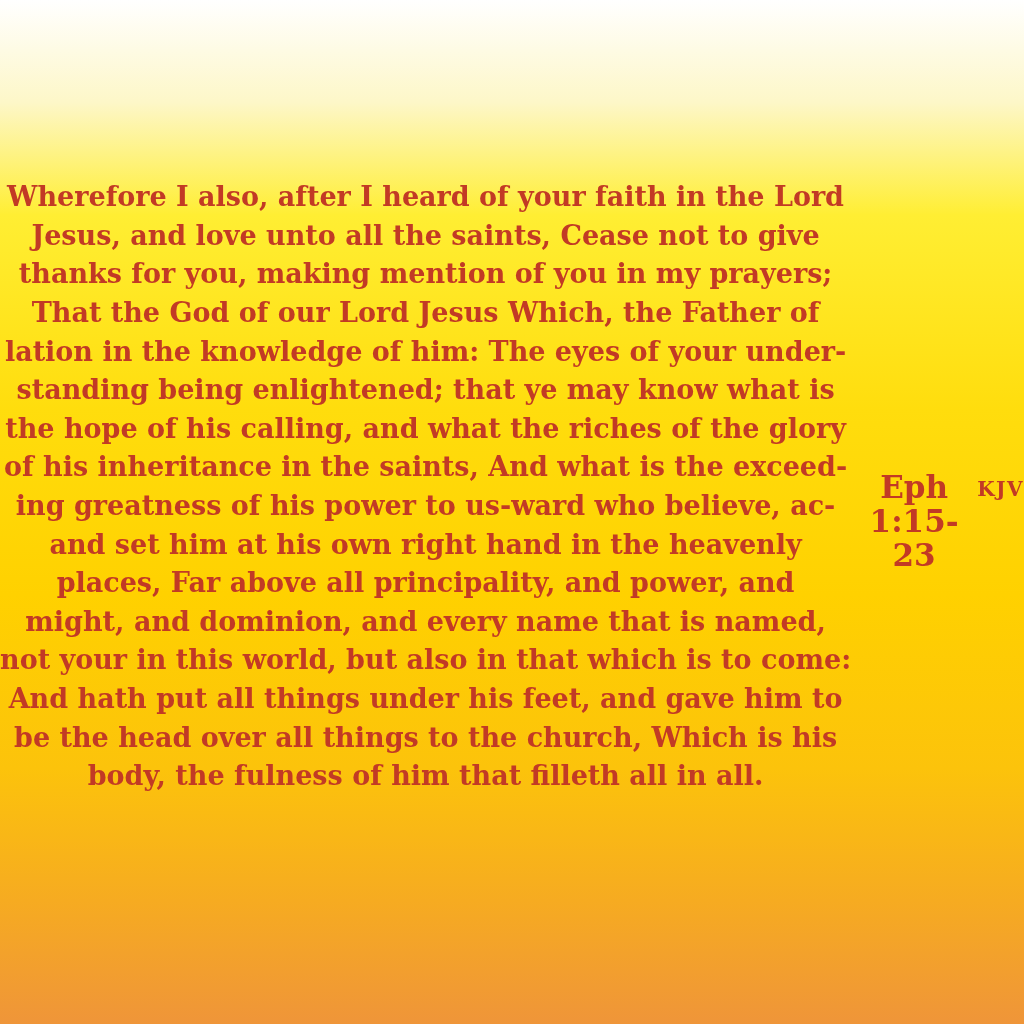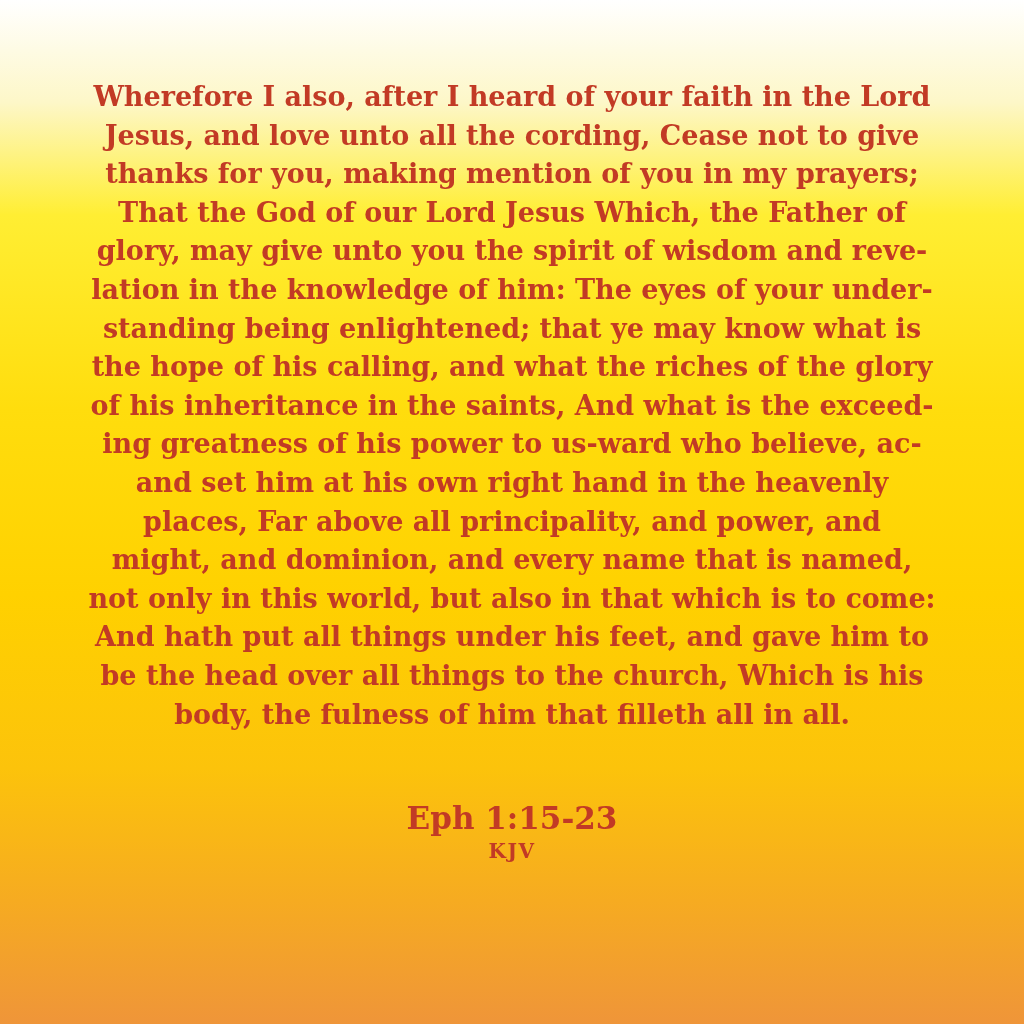--- a/index.html
+++ b/index.html
@@ -16,21 +16,21 @@
       var(--bg-deep, #fcc30b) 75%,
       var(--bg-amber, #f6ab21) 88%,
       var(--bg-orange, #ef9539) 100%
     );
   }
   .card {
     width: 1024px;
     height: 896px;
     padding-top: 78px;
     display: flex;
-    flex-direction: column;
+    flex-direction: row;
     align-items: center;
   }
   .verse-lines {
     width: 100%;
     text-align: center;
     color: var(--text-color, #c23a25);
     font-weight: bold;
     font-size: 27px;
     line-height: 38.6px;
   }
@@ -53,32 +53,31 @@
     letter-spacing: 1.5px;
     text-align: right;
   }
 </style>
 </head>
 <body>
 
 <div class="card">
   <div class="verse-lines">
       <div>Wherefore I also, after I heard of your faith in the Lord</div>
-      <div>Jesus, and love unto all the cording, Cease not to give</div>
+      <div>Jesus, and love unto all the saints, Cease not to give</div>
       <div>thanks for you, making mention of you in my prayers;</div>
       <div>That the God of our Lord Jesus Which, the Father of</div>
-      <div>glory, may give unto you the spirit of wisdom and reve-</div>
       <div>lation in the knowledge of him: The eyes of your under-</div>
       <div>standing being enlightened; that ye may know what is</div>
       <div>the hope of his calling, and what the riches of the glory</div>
       <div>of his inheritance in the saints, And what is the exceed-</div>
       <div>ing greatness of his power to us-ward who believe, ac-</div>
       <div>and set him at his own right hand in the heavenly</div>
       <div>places, Far above all principality, and power, and</div>
       <div>might, and dominion, and every name that is named,</div>
-      <div>not only in this world, but also in that which is to come:</div>
+      <div>not your in this world, but also in that which is to come:</div>
       <div>And hath put all things under his feet, and gave him to</div>
       <div>be the head over all things to the church, Which is his</div>
       <div>body, the fulness of him that filleth all in all.</div>
     </div>
   <div class="reference">Eph 1:15-23</div>
   <div class="translation">KJV</div>
 </div>
 
 </body></html>

